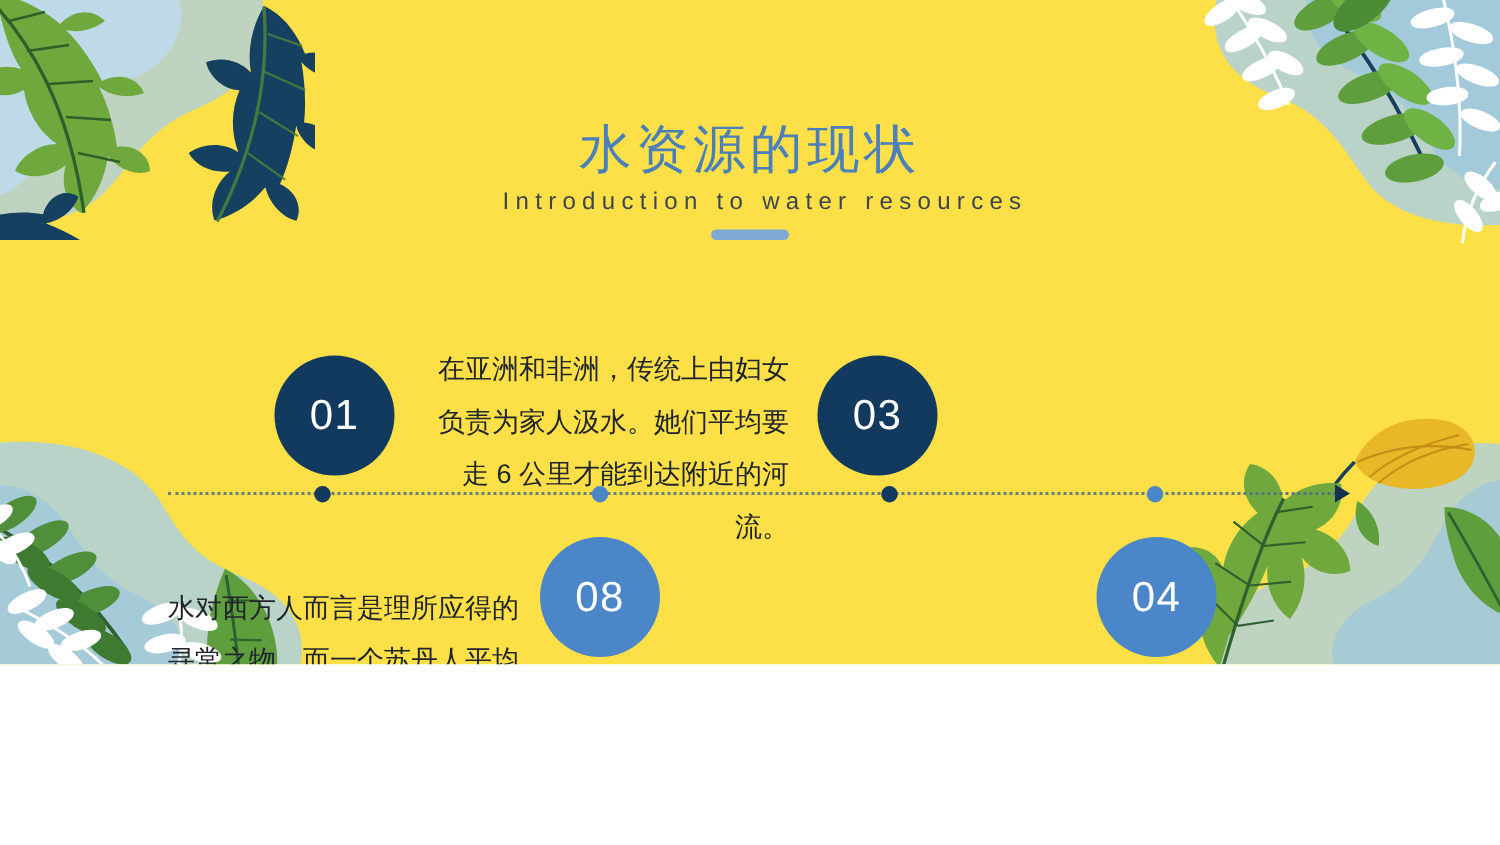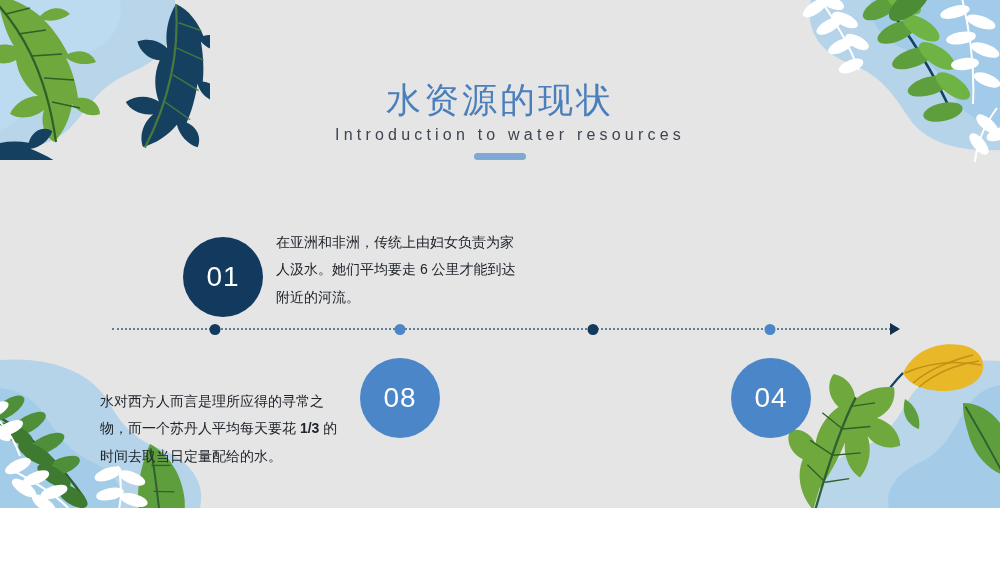--- a/index.html
+++ b/index.html
@@ -4,23 +4,23 @@
 <title>Slide</title>
 <style>
   html, body {
     margin: 0;
     padding: 0;
     background: #ffffff;
   }
   .slide {
     position: relative;
     width: 1000px;
-    height: 508px;
+    height: 443px;
     overflow: hidden;
-    background: #e5e5e5;
+    background: #fde047;
     font-family: "Liberation Sans", "DejaVu Sans", sans-serif;
   }
 
   
   .deco {
     position: absolute;
     pointer-events: none;
   }
   .deco svg { display: block; }
   .deco-tl { top: 0; left: 0; }
@@ -110,23 +110,23 @@
     color: #ffffff;
     font-size: 28px;
     letter-spacing: 1px;
     font-weight: 400;
   }
 
   
   .text-block {
     position: absolute;
     color: #20252c;
-    font-size: 14px;
+    font-size: 18px;
     line-height: 1.95;
-    text-align: left;
+    text-align: right;
   }
   .text-block b { font-weight: bold; }
 </style>
 </head>
 <body>
 
 <div class="slide">
 
   <div class="deco deco-tl">
     <svg width="210" height="160" viewBox="0 0 210 160">
@@ -299,20 +299,23 @@
     <div class="tl-dot" style="left:84.5%;background:#4a86c8;"></div>
     <div class="timeline-arrow"></div>
   </div>
 
   <div class="num-circle" style="left:183px; top:237px; background:#12395e;">
     <span>01</span>
   </div>
   <div class="num-circle" style="left:360px; top:358px; background:#4a86c8;">
     <span>08</span>
   </div>
+  <div class="num-circle" style="left:545px; top:237px; background:#12395e;">
+    <span>03</span>
+  </div>
   <div class="num-circle" style="left:731px; top:358px; background:#4a86c8;">
     <span>04</span>
   </div>
 
   <div class="text-block" style="left:276px; top:229px; width:250px;">在亚洲和非洲，传统上由妇女负责为家人汲水。她们平均要走 6 公里才能到达附近的河流。</div>
 
   <div class="text-block" style="left:100px; top:388px; width:246px;">水对西方人而言是理所应得的寻常之物，而一个苏丹人平均每天要花 <b>1/3</b> 的时间去取当日定量配给的水。</div>
 
 
 

